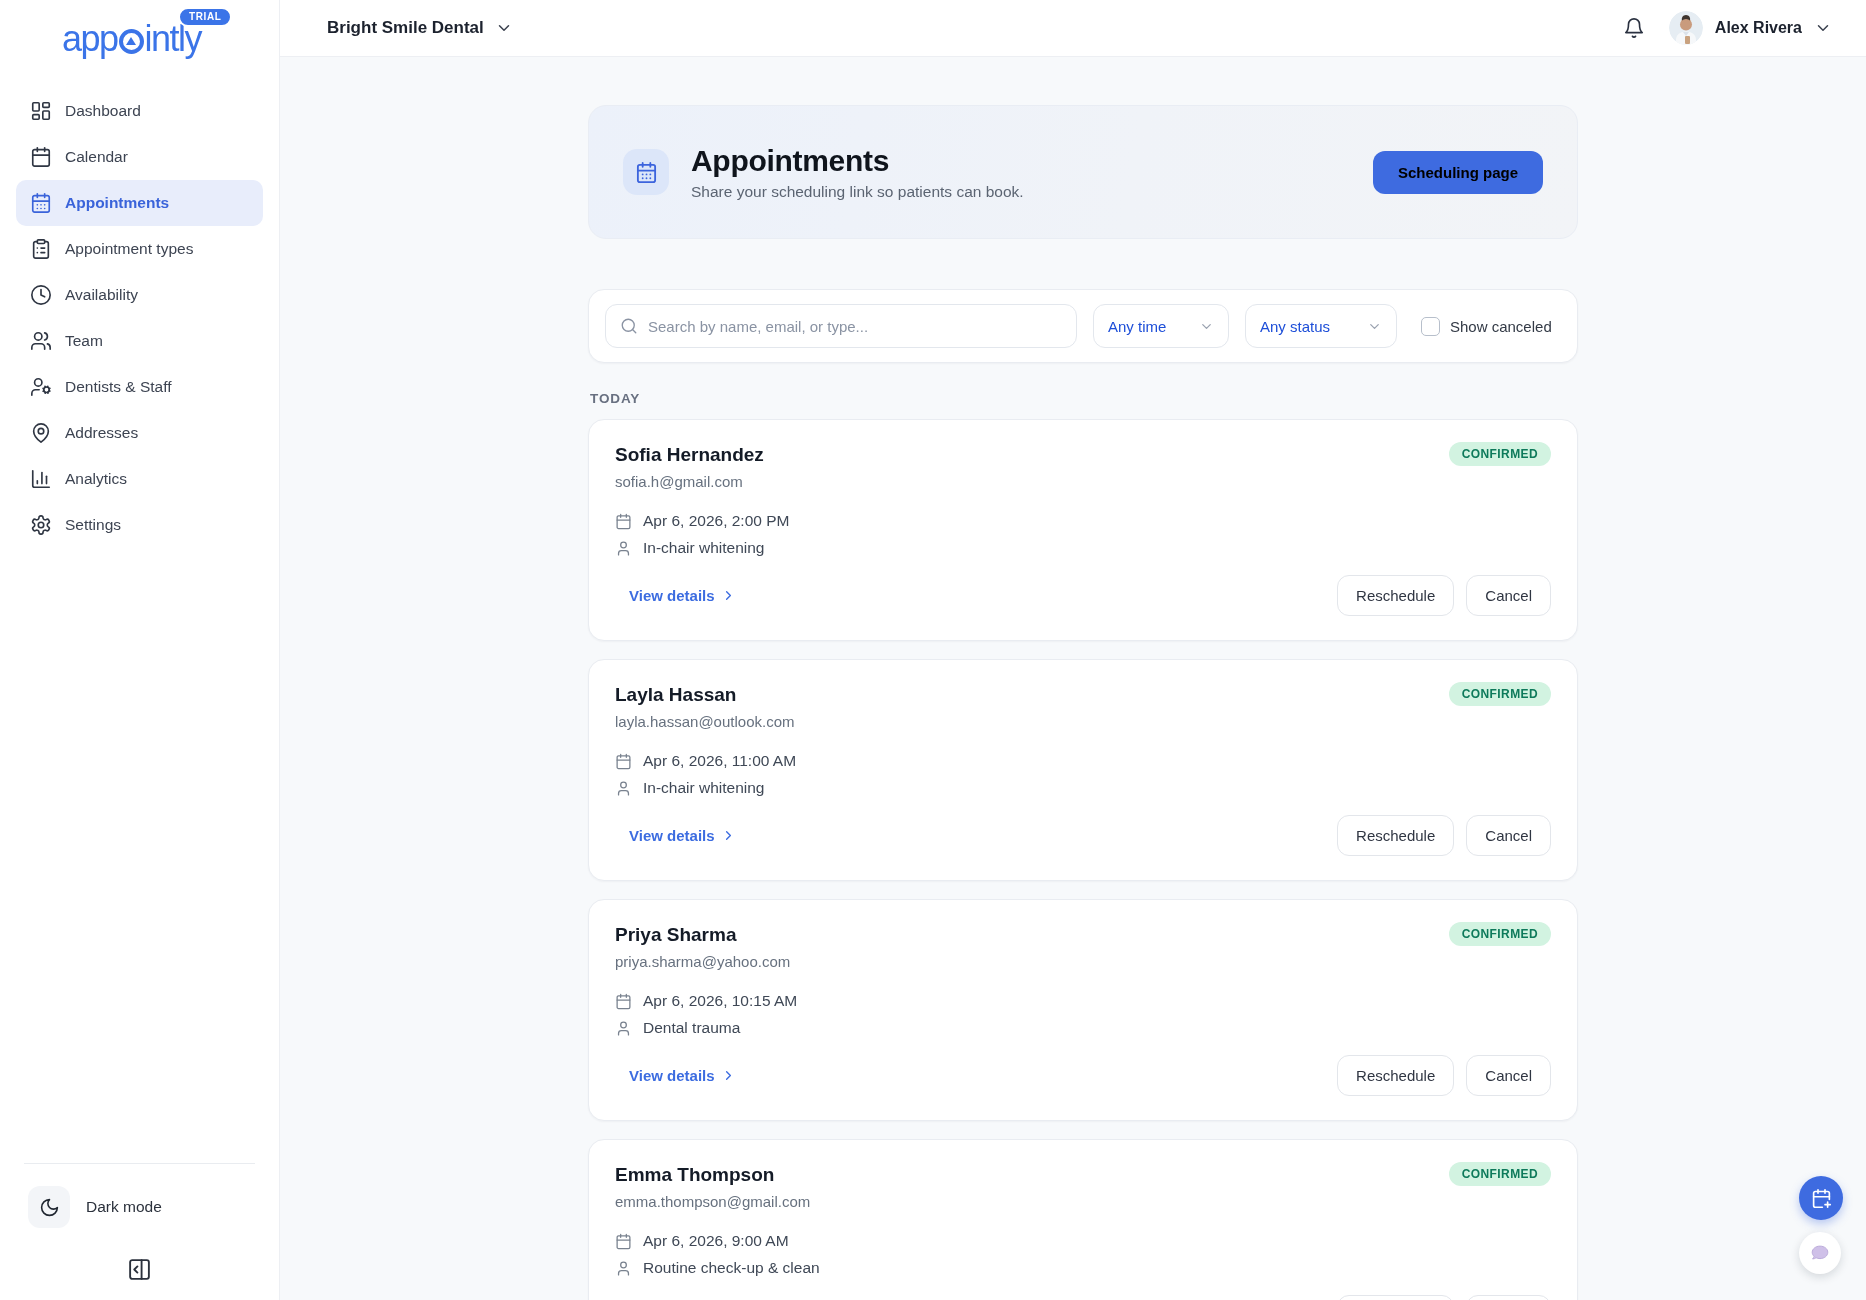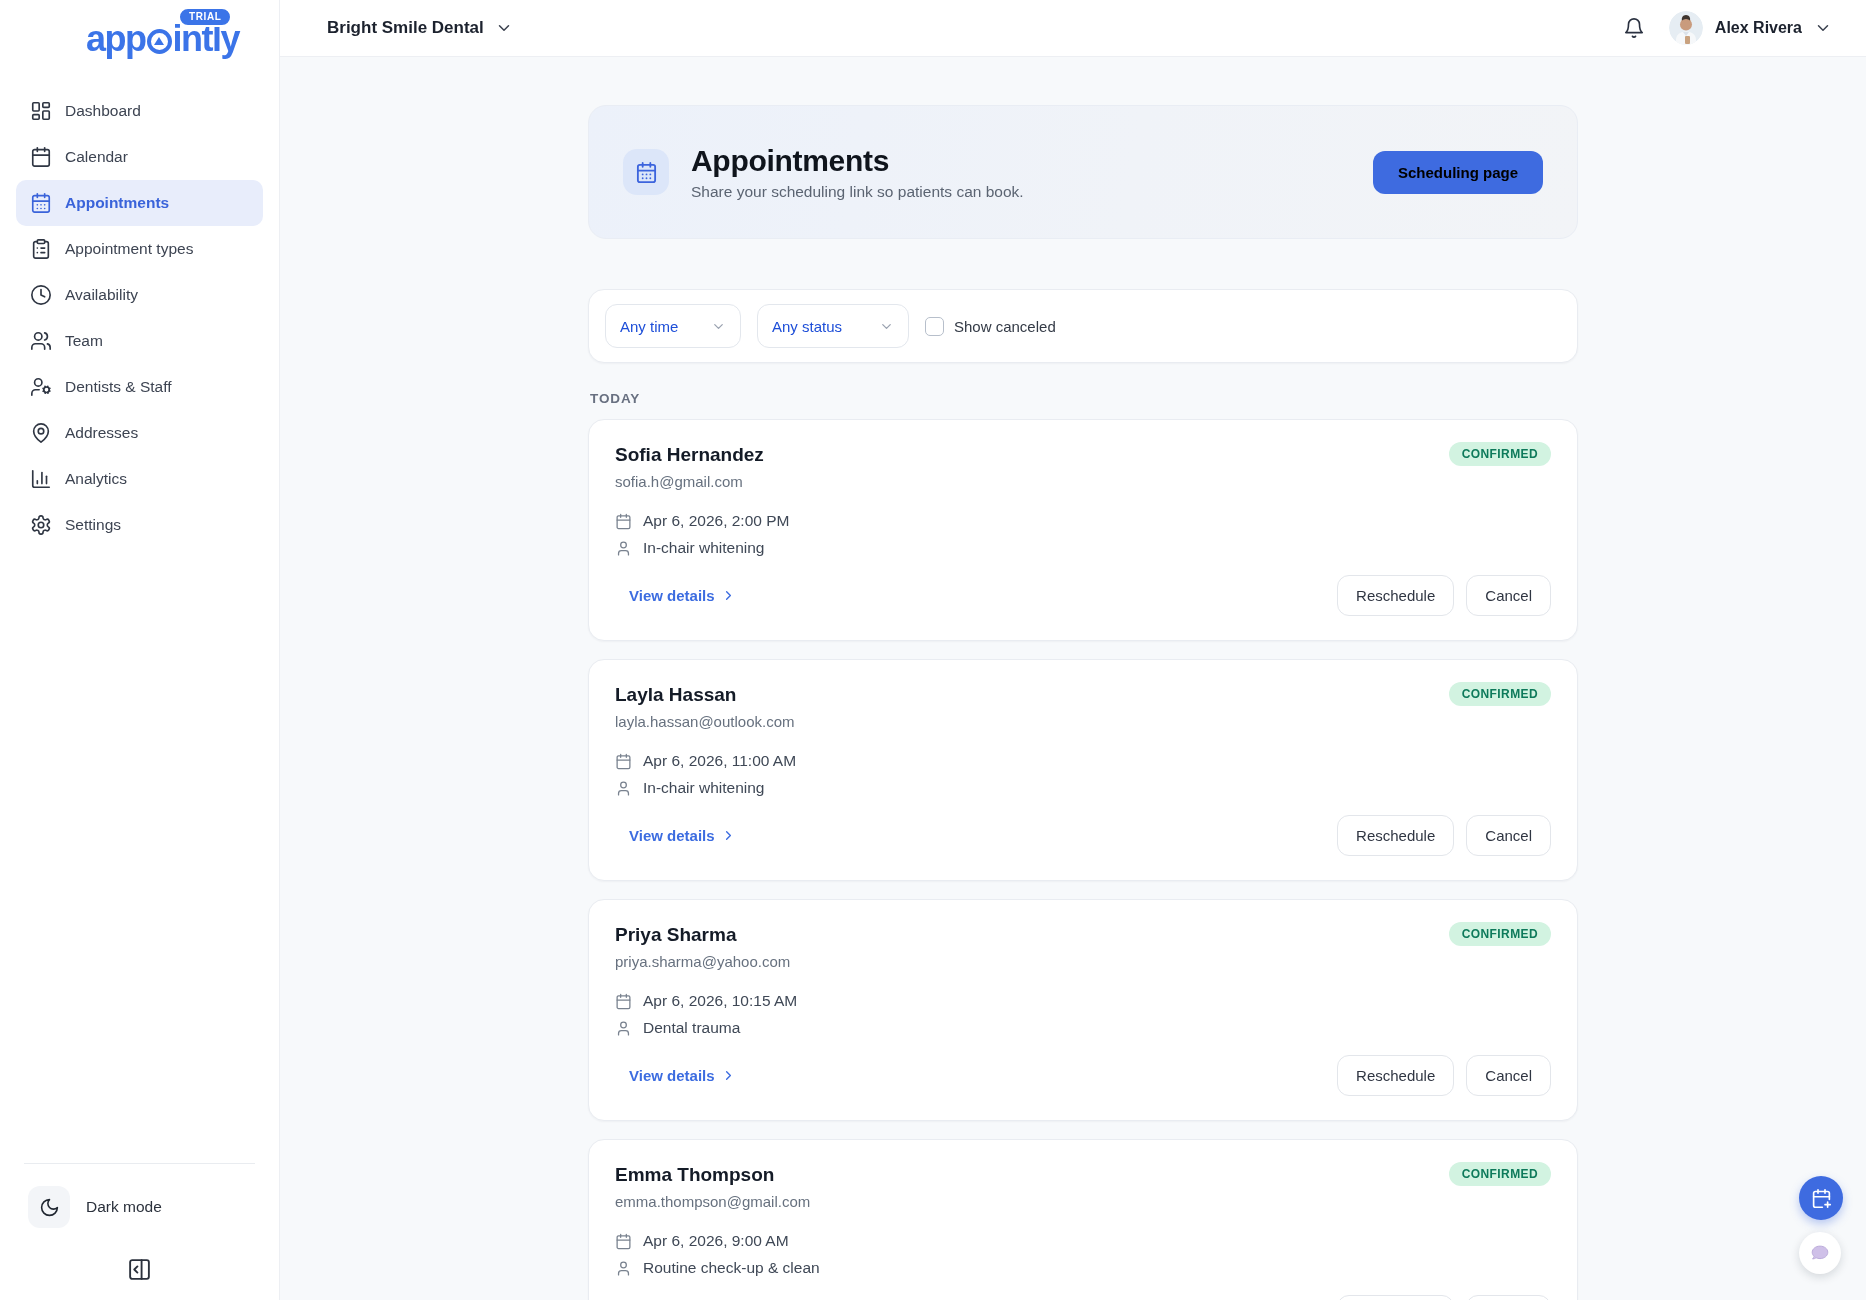--- a/index.html
+++ b/index.html
@@ -3,21 +3,21 @@
 <meta charset="utf-8">
 <style>
   * { margin:0; padding:0; box-sizing:border-box; }
   html,body { width:1866px; height:1300px; overflow:hidden; }
   body { font-family:"Liberation Sans", sans-serif; background:#fff; color:#1c222e; }
   .app { display:flex; width:1866px; height:1300px; overflow:hidden; position:relative; background:#fff; }
 
   
   .sidebar { width:280px; flex-shrink:0; background:#fff; border-right:1px solid #edeff3; display:flex; flex-direction:column; }
   .logo-area { padding:18px 0 0 62px; position:relative; height:84px; }
-  .logo-text { font-size:36px; font-weight:700; color:#3b74e8; letter-spacing:-1.5px; display:flex; align-items:center;margin-left:24px; }
+  .logo-text { font-size:36px; font-weight:400; color:#3b74e8; letter-spacing:-1.5px; display:flex; align-items:center; }
   .logo-o { display:inline-flex; width:25px; height:25px; border:4.5px solid #3b74e8; border-radius:50%; align-items:center; justify-content:center; margin:0 1px; position:relative; top:2px; }
   .logo-o .tri { width:0; height:0; border-left:5px solid transparent; border-right:5px solid transparent; border-bottom:8px solid #3b74e8; }
   .trial-badge { position:absolute; top:7px; left:178px; background:#3b74e8; color:#fff; font-size:10px; font-weight:700; letter-spacing:.6px; padding:2px 9px 3px; border-radius:10px; border:2px solid #fff; }
   .nav { padding:4px 16px 0; }
   .nav-item { display:flex; align-items:center; gap:13px; height:46px; padding:0 14px; border-radius:10px; color:#3d4452; font-size:15.5px; cursor:pointer; }
   .nav-item .icn { display:flex; color:#2f3643; }
   .nav-item svg { width:22px; height:22px; }
   .nav-item.active { background:#e8edfb; color:#3a63da; font-weight:600; }
   .nav-item.active .icn { color:#3a63da; }
   .sidebar-bottom { margin-top:auto; padding-bottom:16px; }
@@ -54,21 +54,21 @@
 
   .filterbar { margin-top:50px; background:#fff; border:1px solid #e9ecf1; border-radius:16px; padding:14px 16px; display:flex; align-items:center; gap:16px; box-shadow:0 1px 2px rgba(16,24,40,.04); }
   .search { flex:0 0 472px; height:44px; border:1px solid #e3e7ed; border-radius:12px; display:flex; align-items:center; padding:0 14px; gap:10px; color:#8a93a3; background:#fff; }
   .search svg { width:18px; height:18px; flex-shrink:0; }
   .search input { border:none; outline:none; flex:1; font-size:15px; color:#2a3140; background:transparent; font-family:inherit; }
   .search input::placeholder { color:#8a93a3; }
   .select { height:44px; border:1px solid #e3e7ed; border-radius:12px; display:flex; align-items:center; justify-content:space-between; padding:0 14px; font-size:15px; color:#1d4ed8; font-weight:500; cursor:pointer; background:#fff; }
   .select.time { width:136px; }
   .select.status { width:152px; }
   .select svg { width:15px; height:15px; color:#9aa2b0; }
-  .checkbox-row { display:flex; align-items:center; gap:10px; cursor:pointer; }
+  .checkbox-row { display:flex; align-items:center; gap:10px; margin-left:8px; cursor:pointer; }
   .checkbox { width:19px; height:19px; border:1.5px solid #b7bfcb; border-radius:5px; background:#fff; flex-shrink:0; }
   .checkbox-label { font-size:15px; color:#333a46; }
 
   .section-label { margin:28px 0 13px 2px; font-size:13.5px; font-weight:700; color:#687080; letter-spacing:.9px; }
 
   .card { background:#fff; border:1px solid #e9ecf1; border-radius:16px; padding:24px 26px 22px; margin-bottom:18px; position:relative; box-shadow:0 1px 2px rgba(16,24,40,.04); height:222px; }
   .badge { position:absolute; top:22px; right:26px; background:#d2f3e1; color:#0e7a5b; font-size:12px; font-weight:700; letter-spacing:.4px; padding:5px 13px; border-radius:999px; }
   .card-name { font-size:19px; font-weight:700; color:#141b27; }
   .card-email { font-size:15px; color:#67717f; margin-top:7px; }
   .meta { margin-top:22px; display:flex; flex-direction:column; gap:9px; }
@@ -306,20 +306,29 @@
               </svg>
             </span>
           <div>
             <h1 class="hero-title">Appointments</h1>
             <div class="hero-sub">Share your scheduling link so patients can book.</div>
           </div>
           <button class="cta">Scheduling page</button>
         </section>
 
         <section class="filterbar">
+          <div class="search">
+            <span style="display:flex">
+                <svg viewBox="0 0 24 24" fill="none" stroke="currentColor" stroke-width="1.8" stroke-linecap="round" stroke-linejoin="round" width="18" height="18">
+                  <circle cx="11" cy="11" r="8"></circle>
+                  <path d="m21 21-4.3-4.3"></path>
+                </svg>
+              </span>
+            <input type="text" placeholder="Search by name, email, or type..." style="">
+          </div>
           <div class="select time">
             <span>Any time</span>
             <span style="display:flex">
                 <svg viewBox="0 0 24 24" fill="none" stroke="currentColor" stroke-width="2" stroke-linecap="round" stroke-linejoin="round" width="15" height="15">
                   <path d="m6 9 6 6 6-6"></path>
                 </svg>
               </span>
           </div>
           <div class="select status">
             <span>Any status</span>

